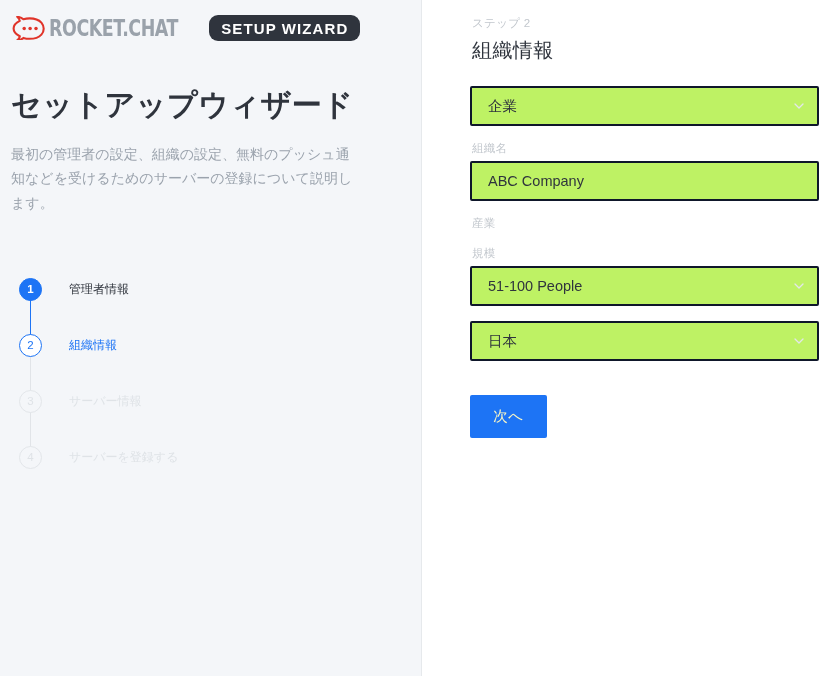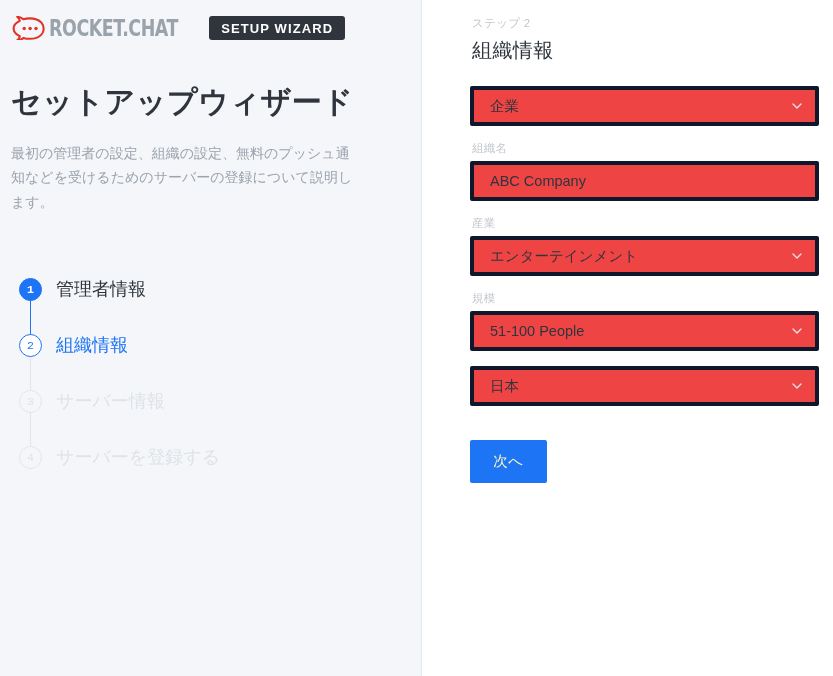--- a/index.html
+++ b/index.html
@@ -49,32 +49,31 @@
     letter-spacing: -0.5px;
     color: #9aa2ab;
     transform: scaleY(1.18) scaleX(0.92);
     transform-origin: left center;
     white-space: nowrap;
   }
   .setup-badge {
     margin-left: 20px;
     background: #2f343d;
     color: #ffffff;
-    font-size: 13px;
+    font-size: 15px;
     font-weight: 700;
     letter-spacing: 1.1px;
     padding: 6px 12px 5px 12px;
-    border-radius: 3px;
+    border-radius: 9px;
     white-space: nowrap;
     line-height: 1;
   }
 
   .left-body {
     padding: 42px 36px 0 8px;
-    font-family: Liberation Mono, monospace;
   }
   .wizard-title {
     font-size: 30px;
     font-weight: 700;
     color: #2f343d;
     margin: 0 0 18px 0;
     letter-spacing: 0.5px;
     line-height: 1.25;
   }
   .wizard-desc {
@@ -132,22 +131,22 @@
     border: 1px solid #1d74f5;
     font-weight: 400;
   }
   .step.todo .step-circle {
     background: #f4f6f9;
     color: #dfe3e7;
     border: 1px solid #e3e6ea;
     font-weight: 400;
   }
   .step-label {
-    margin-left: 14px;
-    font-size: 18px;
+    margin-left: 27px;
+    font-size: 12px;
     white-space: nowrap;
   }
   .step.done .step-label { color: #2f343d; }
   .step.active .step-label { color: #1d74f5; }
   .step.todo .step-label { color: #dfe3e7; }
 
   
   .right-panel {
     flex: 1;
     height: 499px;
@@ -175,23 +174,23 @@
   }
   .field-label {
     font-size: 11.5px;
     color: #c2c7cd;
     margin: 0 0 5px 2px;
     letter-spacing: 0.2px;
   }
   .control {
     position: relative;
     height: 40px;
-    border: 4px solid #0f172a;
+    border: 2px solid #0f172a;
     border-radius: 2px;
-    background: #ef4444;
+    background: #bef264;
     box-sizing: border-box;
     display: flex;
     align-items: center;
     padding: 0 16px;
     font-size: 14.5px;
     color: #2f343d;
   }
   .control.focused {
     border-color: #c9ced4;
   }
@@ -299,28 +298,20 @@
           </div>
         </div>
         <div class="field">
           <div class="field-label">組織名</div>
           <div class="control">
             <span class="value">ABC Company</span>
           </div>
         </div>
         <div class="field">
           <div class="field-label">産業</div>
-          <div class="control">
-            <span class="value">エンターテインメント</span>
-            <span class="chevron">
-              <svg viewBox="0 0 10 6" width="10" height="6">
-                <path d="M1 1l4 4 4-4" fill="none" stroke="#e3e6ea" stroke-width="1.3" stroke-linecap="round" stroke-linejoin="round"></path>
-              </svg>
-            </span>
-          </div>
         </div>
         <div class="field">
           <div class="field-label">規模</div>
           <div class="control">
             <span class="value">51-100 People</span>
             <span class="chevron">
               <svg viewBox="0 0 10 6" width="10" height="6">
                 <path d="M1 1l4 4 4-4" fill="none" stroke="#e3e6ea" stroke-width="1.3" stroke-linecap="round" stroke-linejoin="round"></path>
               </svg>
             </span>

